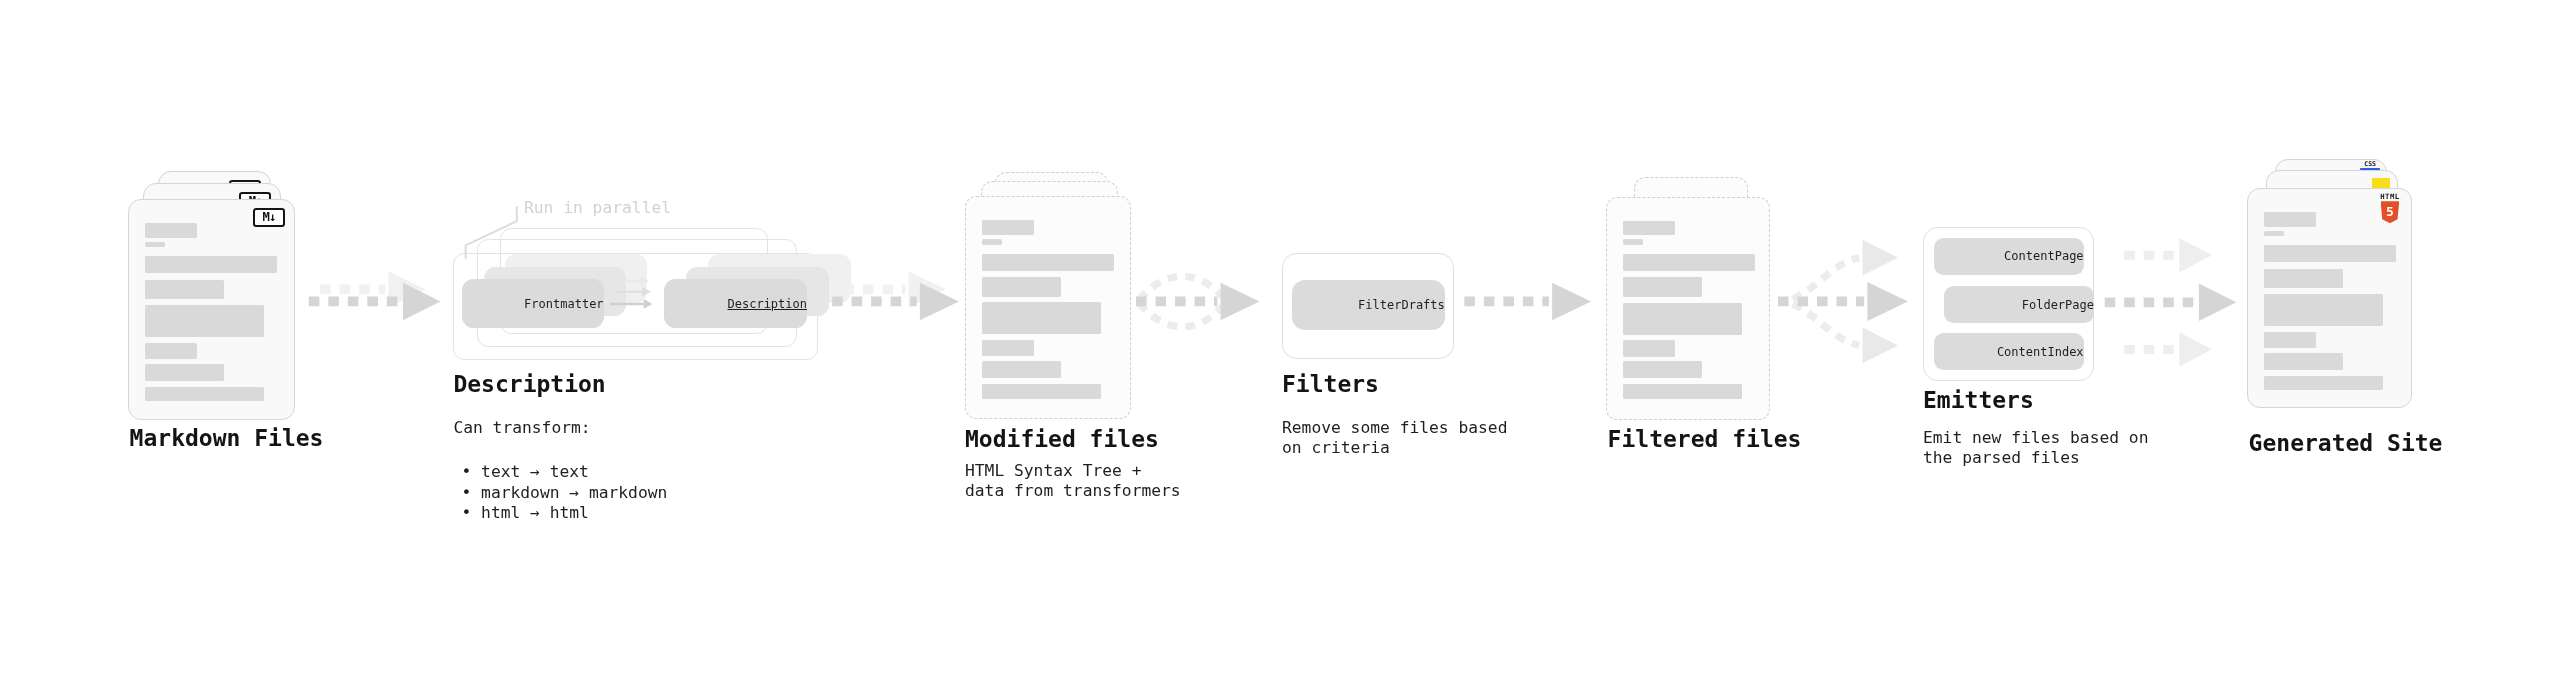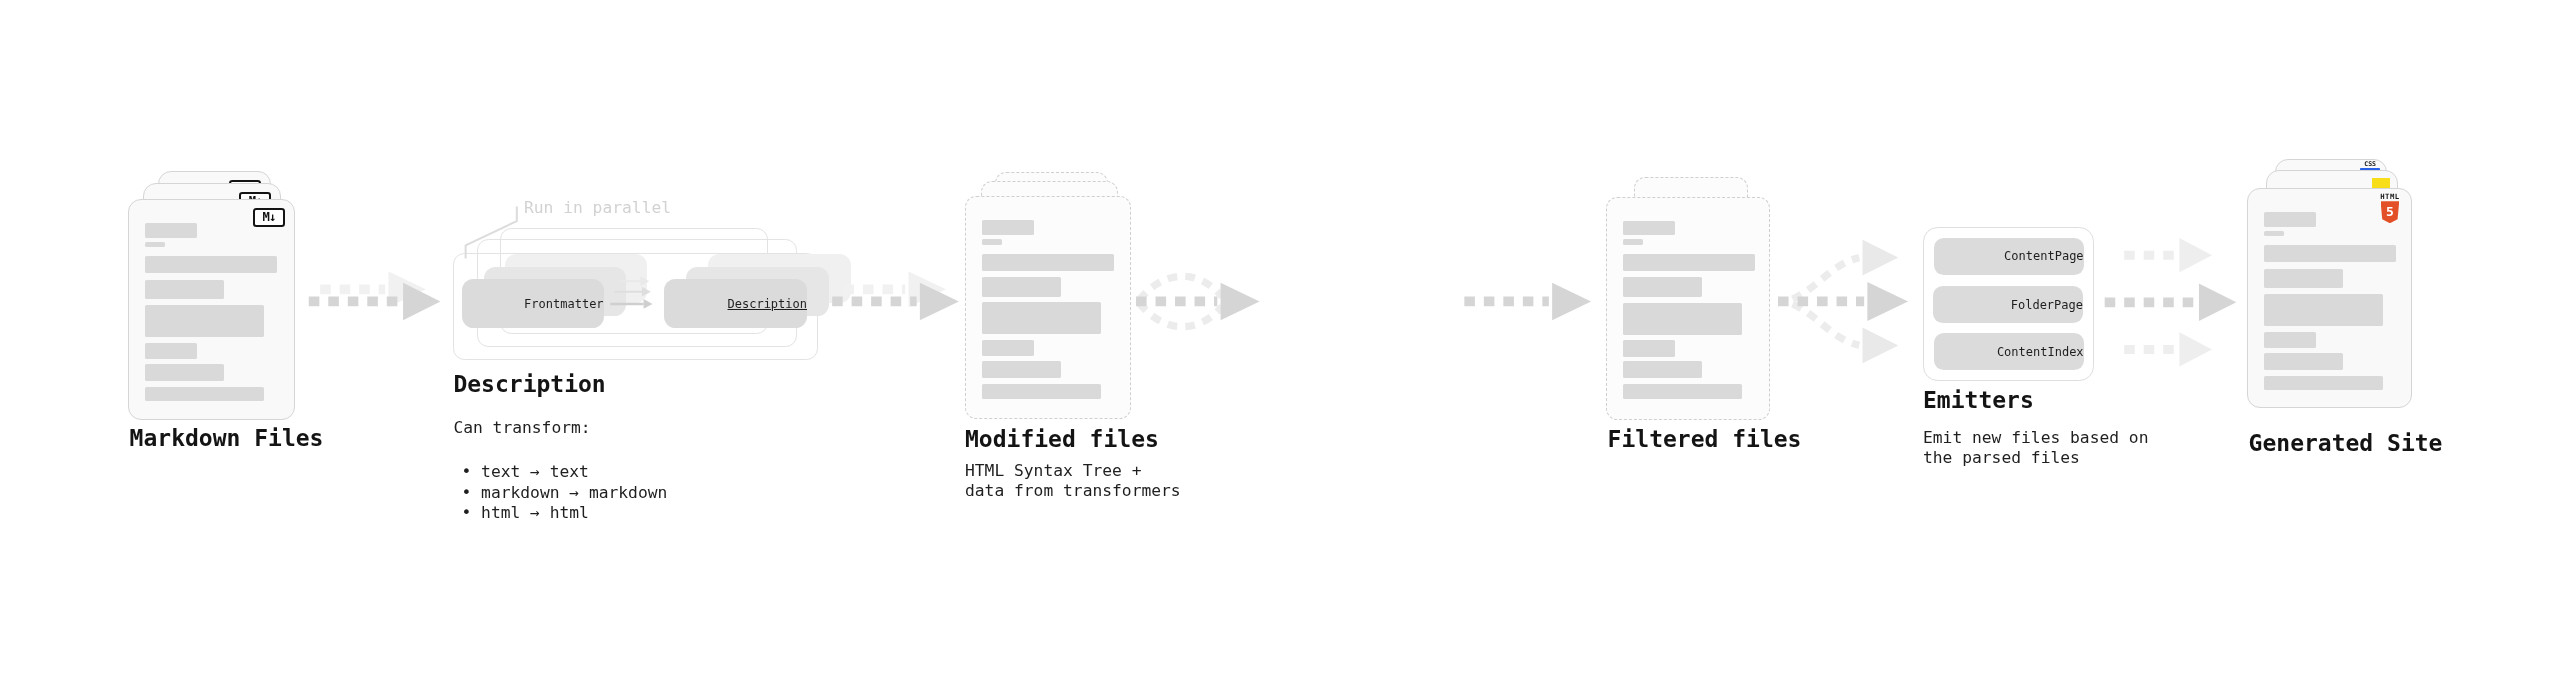--- a/index.html
+++ b/index.html
@@ -119,20 +119,31 @@
           <div class="b8"></div>
       </div>
     </div>
     <div class="heading" style="left:0;top:254px;">Modified files</div>
     <div class="caption" style="left:0;top:289px;">
       <div>HTML Syntax Tree +</div>
       <div>data from transformers</div>
     </div>
   </div>
 
+  <div class="stage" style="left:1282px;top:253px;width:179px;height:260px;">
+    <div class="panel" style="left:0;top:0;width:172px;height:106px;"></div>
+    <div class="chip" style="left:9.8px;top:27px;width:153px;height:50px;border-radius:13px;">
+        <span>FilterDrafts</span>
+      </div>
+    <div class="heading" style="left:0;top:118px;">Filters</div>
+    <div class="caption" style="left:0;top:165px;">
+      <div>Remove some files based</div>
+      <div>on criteria</div>
+    </div>
+  </div>
 
   <div class="stage" style="left:1606px;top:177px;width:171px;height:341px;">
     <div class="card dashed" style="left:28px;top:0;width:114px;height:49px;"></div>
     <div class="card dashed" style="left:0;top:19.5px;width:164px;height:223px;">
       <div class="skel">
         <div class="b1"></div>
           <div class="b2"></div>
           <div class="b3"></div>
           <div class="b4"></div>
         <div class="b5"></div>
@@ -142,21 +153,21 @@
       </div>
     </div>
     <div class="heading" style="left:1.6px;top:249px;">Filtered files</div>
   </div>
 
   <div class="stage" style="left:1923px;top:227px;width:179px;height:276px;">
     <div class="panel" style="left:0;top:0;width:171px;height:154px;"></div>
     <div class="chip" style="left:10.6px;top:10.6px;width:150px;height:37px;border-radius:9.8px;">
         <span>ContentPage</span>
       </div>
-    <div class="chip" style="left:10px;top:59px;width:150px;height:37px;border-radius:9.8px;">
+    <div class="chip" style="left:21px;top:59px;width:150px;height:37px;border-radius:9.8px;">
         <span>FolderPage</span>
       </div>
     <div class="chip" style="left:10.6px;top:106px;width:150px;height:37px;border-radius:9.8px;">
         <span>ContentIndex</span>
       </div>
     <div class="heading" style="left:0;top:160px;">Emitters</div>
     <div class="caption" style="left:0;top:201px;">
       <div>Emit new files based on</div>
       <div>the parsed files</div>
     </div>

